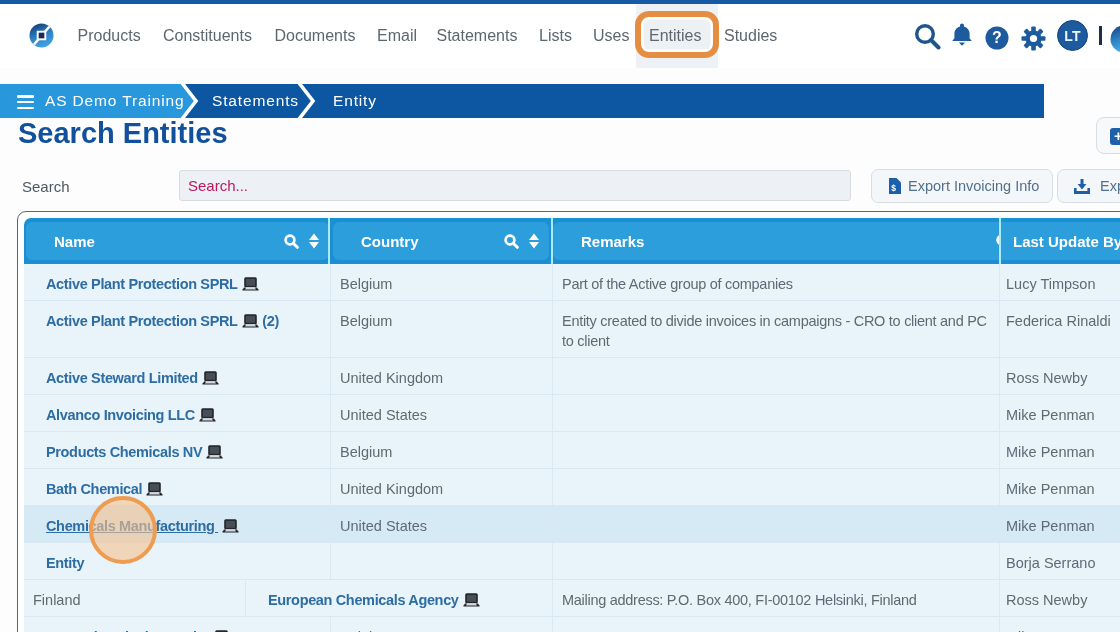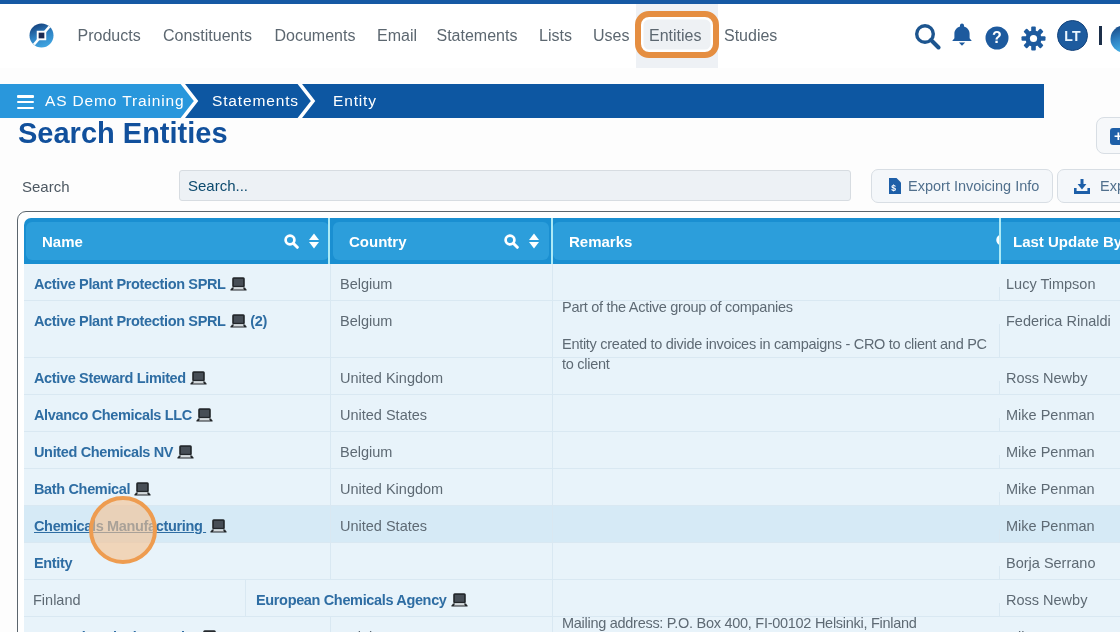--- a/index.html
+++ b/index.html
@@ -18,34 +18,34 @@
   #crumb { position:absolute; left:0; top:84px; width:1044px; height:34px; background:#0d57a2; }
   #seg1 { position:absolute; left:0; top:0; width:196px; height:34px; background:#2997dc; clip-path:polygon(0 0, 181px 0, 195px 17px, 181px 34px, 0 34px); }
   .chev { position:absolute; top:0; }
   #burger { position:absolute; left:17px; top:11px; width:17px; height:12px; }
   #burger div { height:2.7px; background:#fff; border-radius:1px; margin-bottom:3.1px; }
   .ctext { position:absolute; top:0; height:34px; display:flex; align-items:center; color:#fff; font-size:15.5px; letter-spacing:0.85px; }
   #h1 { position:absolute; left:18px; top:117px; font-size:29px; font-weight:bold; color:#11509c; }
   #newbtn { position:absolute; left:1096px; top:117px; width:60px; height:37px; border:1px solid #d8dee4; border-radius:8px; background:#f6f8fa; }
   #newbtn .sq { position:absolute; left:13px; top:10px; width:17px; height:17px; background:#1d5fa8; border-radius:3px; color:#fff; font-weight:bold; font-size:15px; text-align:center; line-height:16px; }
   #slabel { position:absolute; left:22px; top:178px; font-size:15px; color:#4d5862; }
-  #sinput { position:absolute; left:179px; top:170px; width:672px; height:31px; background:#edf1f5; border:1px solid #d7dce1; border-radius:3px; font-size:15px; color:#0c4a6e; line-height:29px; padding-left:8px; }
+  #sinput { position:absolute; left:179px; top:170px; width:672px; height:31px; background:#edf1f5; border:1px solid #d7dce1; border-radius:3px; font-size:15px; color:#be185d; line-height:29px; padding-left:8px; }
   .ebtn { position:absolute; top:169px; height:34px; border:1px solid #d8dee4; border-radius:7px; background:#f4f7fa; display:flex; align-items:center; font-size:14.5px; color:#51708d; white-space:nowrap; }
   #btn1 { left:871px; width:182px; padding-left:17px; }
   #btn2 { left:1057px; width:120px; padding-left:16px; }
   #tbl { position:absolute; left:17px; top:211px; width:1240px; height:560px; border:1px solid #5b656d; border-radius:9px; background:#fff; padding:6px; }
   #thead { position:relative; height:46px; background:#1a8fd1; border-radius:7px 7px 0 0; }
-  .th { position:absolute; top:4px; bottom:4px; background:#2c9edb; border-radius:6px; color:#fff; font-weight:bold; font-size:15px; display:flex; align-items:center; padding-left:16px; }
+  .th { position:absolute; top:4px; bottom:4px; background:#2c9edb; border-radius:6px; color:#fff; font-weight:bold; font-size:15px; display:flex; align-items:center; padding-left:28px; }
   .th svg { position:absolute; }
   .tr { display:flex; background:#e8f3fa; border-bottom:1px solid #d9e8f2; font-size:14.5px; }
   .tr.hov { background:#d6eaf6; }
   .td { padding-top:10px; line-height:20px; }
-  .td.n { width:307px; padding-left:10px; border-right:1px solid #d9e8f2; }
+  .td.n { width:307px; padding-left:22px; border-right:1px solid #d9e8f2; }
   .td.c { width:222px; padding-left:9px; border-right:1px solid #d9e8f2; color:#5e6a74; }
-  .td.r { width:447px; padding-left:9px; padding-right:6px; border-right:1px solid #d9e8f2; color:#5e6a74; letter-spacing:-0.28px;margin-top:23px; }
+  .td.r { width:447px; padding-left:9px; padding-right:6px; border-right:1px solid #d9e8f2; color:#5e6a74; letter-spacing:-0.28px; }
   .td.u { width:250px; padding-left:6px; color:#5e6a74; }
   .td.n a { color:#2e6da3; font-weight:bold; text-decoration:none; letter-spacing:-0.35px; }
   .tr.hov .td.n a { text-decoration:underline; }
   .lap { margin-left:4px; vertical-align:-2px; }
   #circ { position:absolute; left:89px; top:496px; width:68px; height:68px; border-radius:50%; background:rgba(245,194,146,0.62); border:4px solid #ee9c50; }
 </style>
 </head>
 <body>
 <div id="strip"></div>
 <div id="nav">
@@ -217,34 +217,34 @@
           <path d="M0.4 13 L2 10.4 H15 L16.6 13 Z" fill="#d4d9dc"></path>
           <path d="M0.4 13 L2 10.4 H4 L2.9 13 Z" fill="#23272b"></path>
           <path d="M16.6 13 L15 10.4 H13 L14.1 13 Z" fill="#23272b"></path>
           <rect x="0.4" y="12.6" width="16.2" height="1" rx="0.5" fill="#23272b"></rect>
         </svg></div>
       <div class="td c">United Kingdom</div>
       <div class="td r"></div>
       <div class="td u">Ross Newby</div>
     </div>
   <div class="tr" style="height:37px;">
-      <div class="td n"><a>Alvanco Chemicals LLC</a><svg class="lap" width="17" height="14" viewBox="0 0 17 14">
+      <div class="td n"><a>Alvanco Invoicing LLC</a><svg class="lap" width="17" height="14" viewBox="0 0 17 14">
           <rect x="2.2" y="0.3" width="12.6" height="10" rx="1.5" fill="#23272b"></rect>
           <rect x="3.9" y="1.9" width="9.2" height="6.9" fill="#474e56"></rect>
           <path d="M0.4 13 L2 10.4 H15 L16.6 13 Z" fill="#d4d9dc"></path>
           <path d="M0.4 13 L2 10.4 H4 L2.9 13 Z" fill="#23272b"></path>
           <path d="M16.6 13 L15 10.4 H13 L14.1 13 Z" fill="#23272b"></path>
           <rect x="0.4" y="12.6" width="16.2" height="1" rx="0.5" fill="#23272b"></rect>
         </svg></div>
       <div class="td c">United States</div>
       <div class="td r"></div>
       <div class="td u">Mike Penman</div>
     </div>
   <div class="tr" style="height:37px;">
-      <div class="td n"><a>United Chemicals NV</a><svg class="lap" width="17" height="14" viewBox="0 0 17 14">
+      <div class="td n"><a>Products Chemicals NV</a><svg class="lap" width="17" height="14" viewBox="0 0 17 14">
           <rect x="2.2" y="0.3" width="12.6" height="10" rx="1.5" fill="#23272b"></rect>
           <rect x="3.9" y="1.9" width="9.2" height="6.9" fill="#474e56"></rect>
           <path d="M0.4 13 L2 10.4 H15 L16.6 13 Z" fill="#d4d9dc"></path>
           <path d="M0.4 13 L2 10.4 H4 L2.9 13 Z" fill="#23272b"></path>
           <path d="M16.6 13 L15 10.4 H13 L14.1 13 Z" fill="#23272b"></path>
           <rect x="0.4" y="12.6" width="16.2" height="1" rx="0.5" fill="#23272b"></rect>
         </svg></div>
       <div class="td c">Belgium</div>
       <div class="td r"></div>
       <div class="td u">Mike Penman</div>

